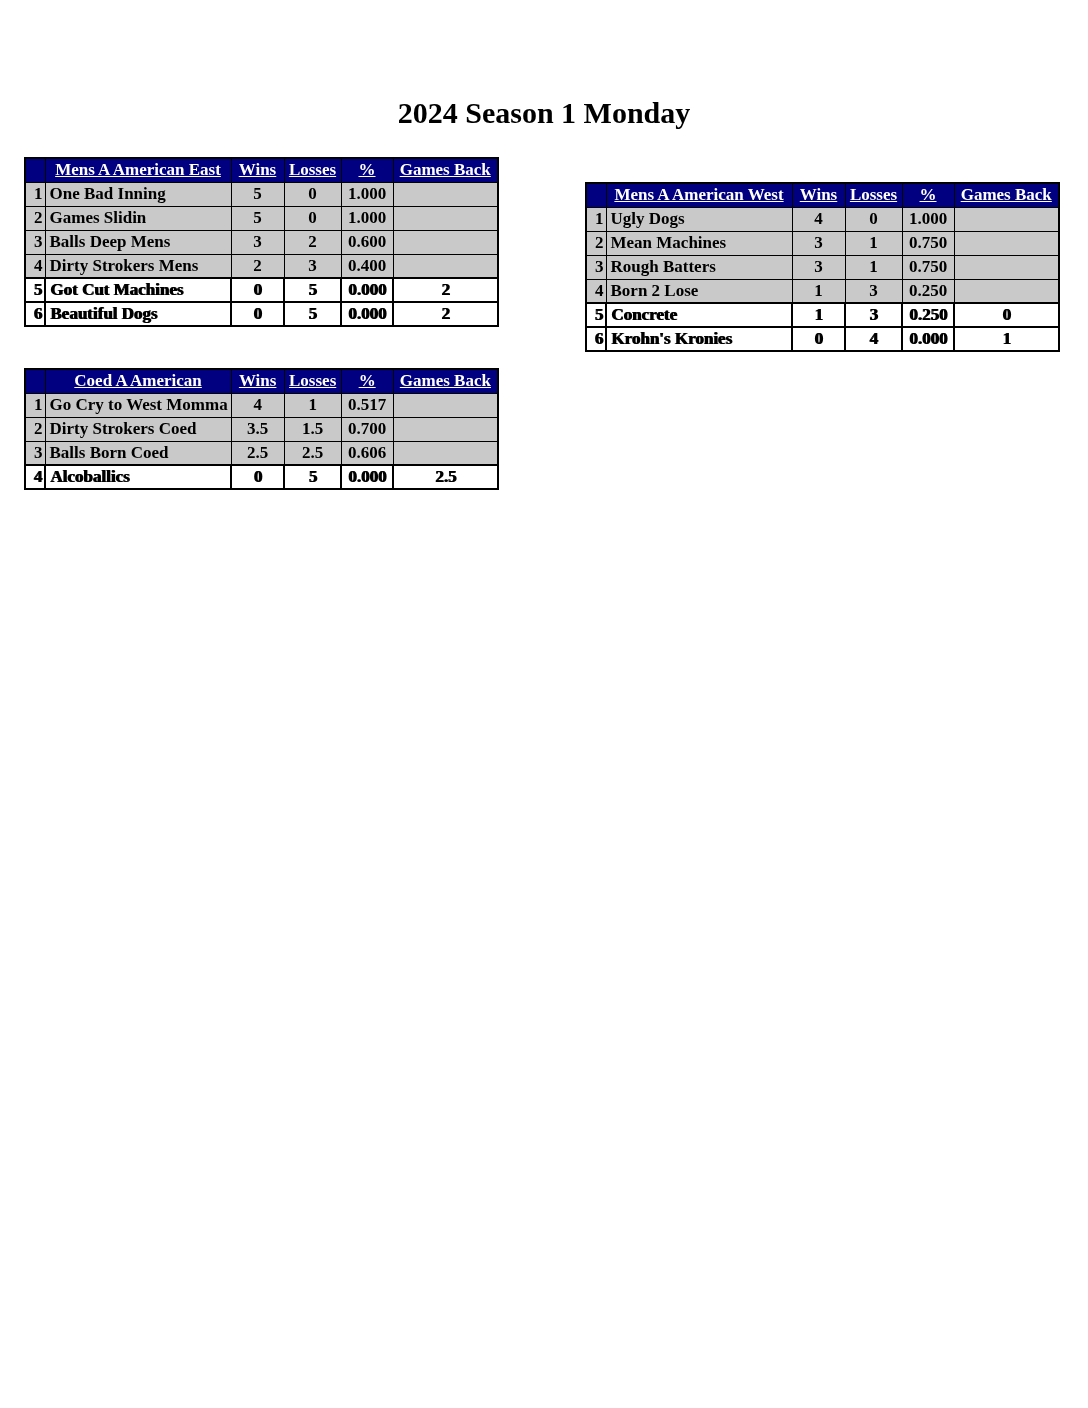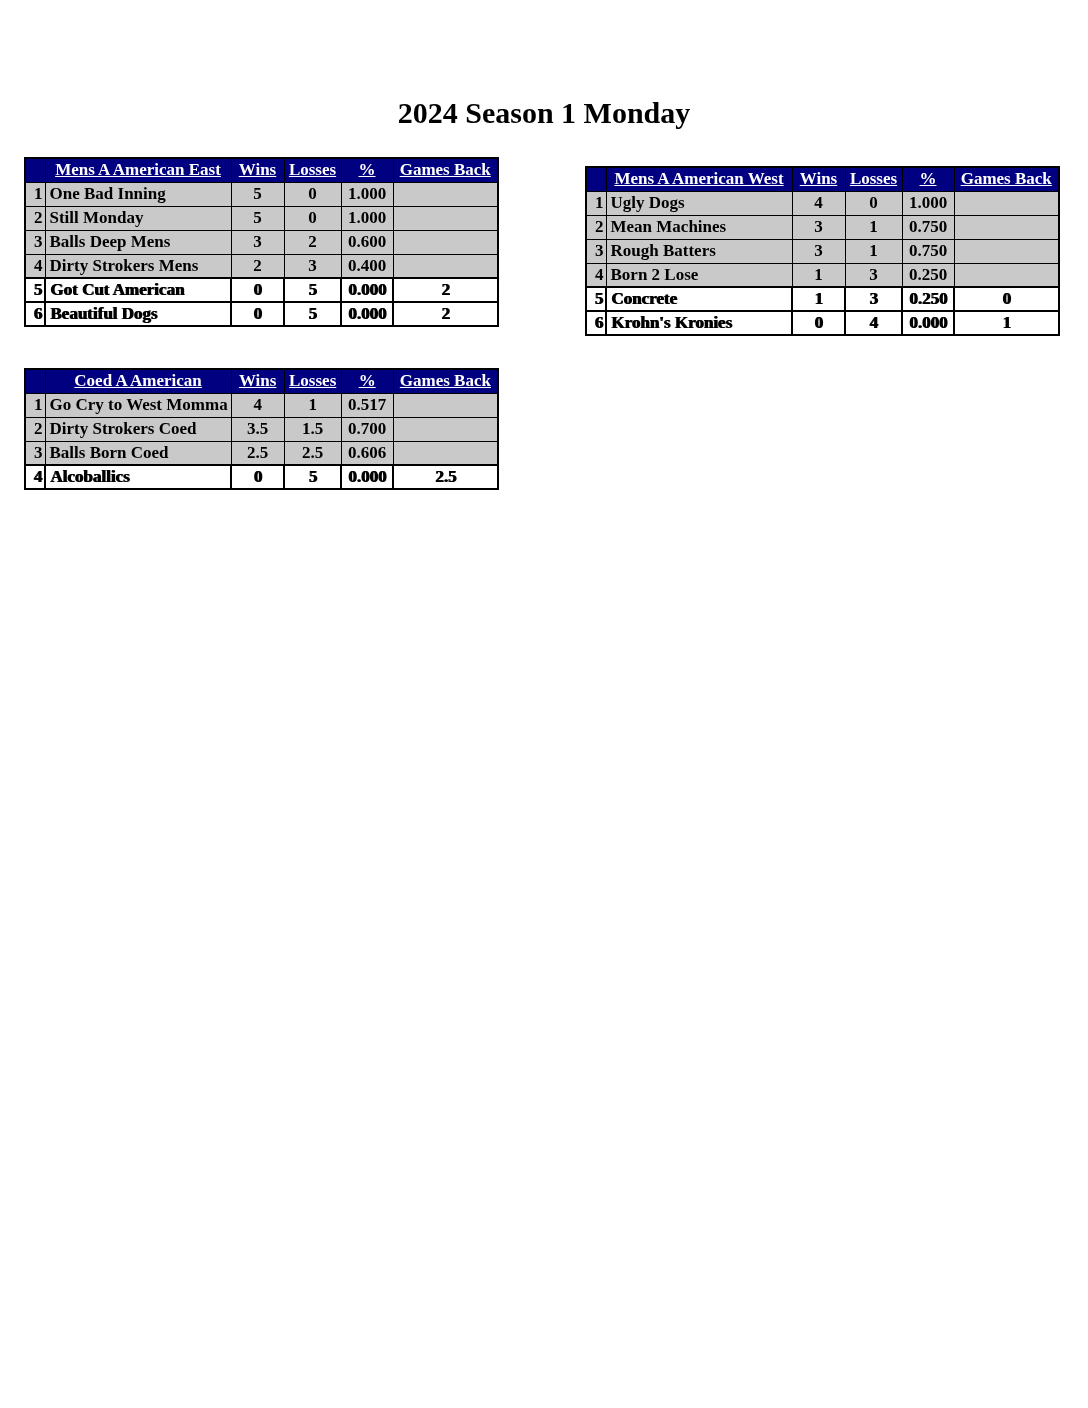--- a/index.html
+++ b/index.html
@@ -20,21 +20,21 @@
     font-weight: bold;
     color: #000;
   }
   table.standings {
     position: absolute;
     border-collapse: collapse;
     table-layout: fixed;
     border: 2px solid var(--border, #000);
   }
   #table-east { left: 24px; top: 157px; }
-  #table-west { left: 585px; top: 166px; }
+  #table-west { left: 585px; top: 182px; }
   #table-coed { left: 24px; top: 368px; }
 
   .standings th, .standings td {
     border: 1px solid var(--border, #000);
     height: 24px;
     padding: 0 3px;
     font-size: 17px;
     font-weight: bold;
     line-height: 22px;
     white-space: nowrap;
@@ -90,21 +90,21 @@
         <tr class="norm">
           <td class="c-rank">1</td>
           <td class="c-team">One Bad Inning</td>
           <td class="c-wins">5</td>
           <td class="c-losses">0</td>
           <td class="c-pct">1.000</td>
           <td class="c-gb"></td>
         </tr>
         <tr class="norm">
           <td class="c-rank">2</td>
-          <td class="c-team">Still Monday</td>
+          <td class="c-team">Games Slidin</td>
           <td class="c-wins">5</td>
           <td class="c-losses">0</td>
           <td class="c-pct">1.000</td>
           <td class="c-gb"></td>
         </tr>
         <tr class="norm">
           <td class="c-rank">3</td>
           <td class="c-team">Balls Deep Mens</td>
           <td class="c-wins">3</td>
           <td class="c-losses">2</td>
@@ -114,21 +114,21 @@
         <tr class="norm">
           <td class="c-rank">4</td>
           <td class="c-team">Dirty Strokers Mens</td>
           <td class="c-wins">2</td>
           <td class="c-losses">3</td>
           <td class="c-pct">0.400</td>
           <td class="c-gb"></td>
         </tr>
         <tr class="elim">
           <td class="c-rank">5</td>
-          <td class="c-team">Got Cut American</td>
+          <td class="c-team">Got Cut Machines</td>
           <td class="c-wins">0</td>
           <td class="c-losses">5</td>
           <td class="c-pct">0.000</td>
           <td class="c-gb">2</td>
         </tr>
         <tr class="elim">
           <td class="c-rank">6</td>
           <td class="c-team">Beautiful Dogs</td>
           <td class="c-wins">0</td>
           <td class="c-losses">5</td>

